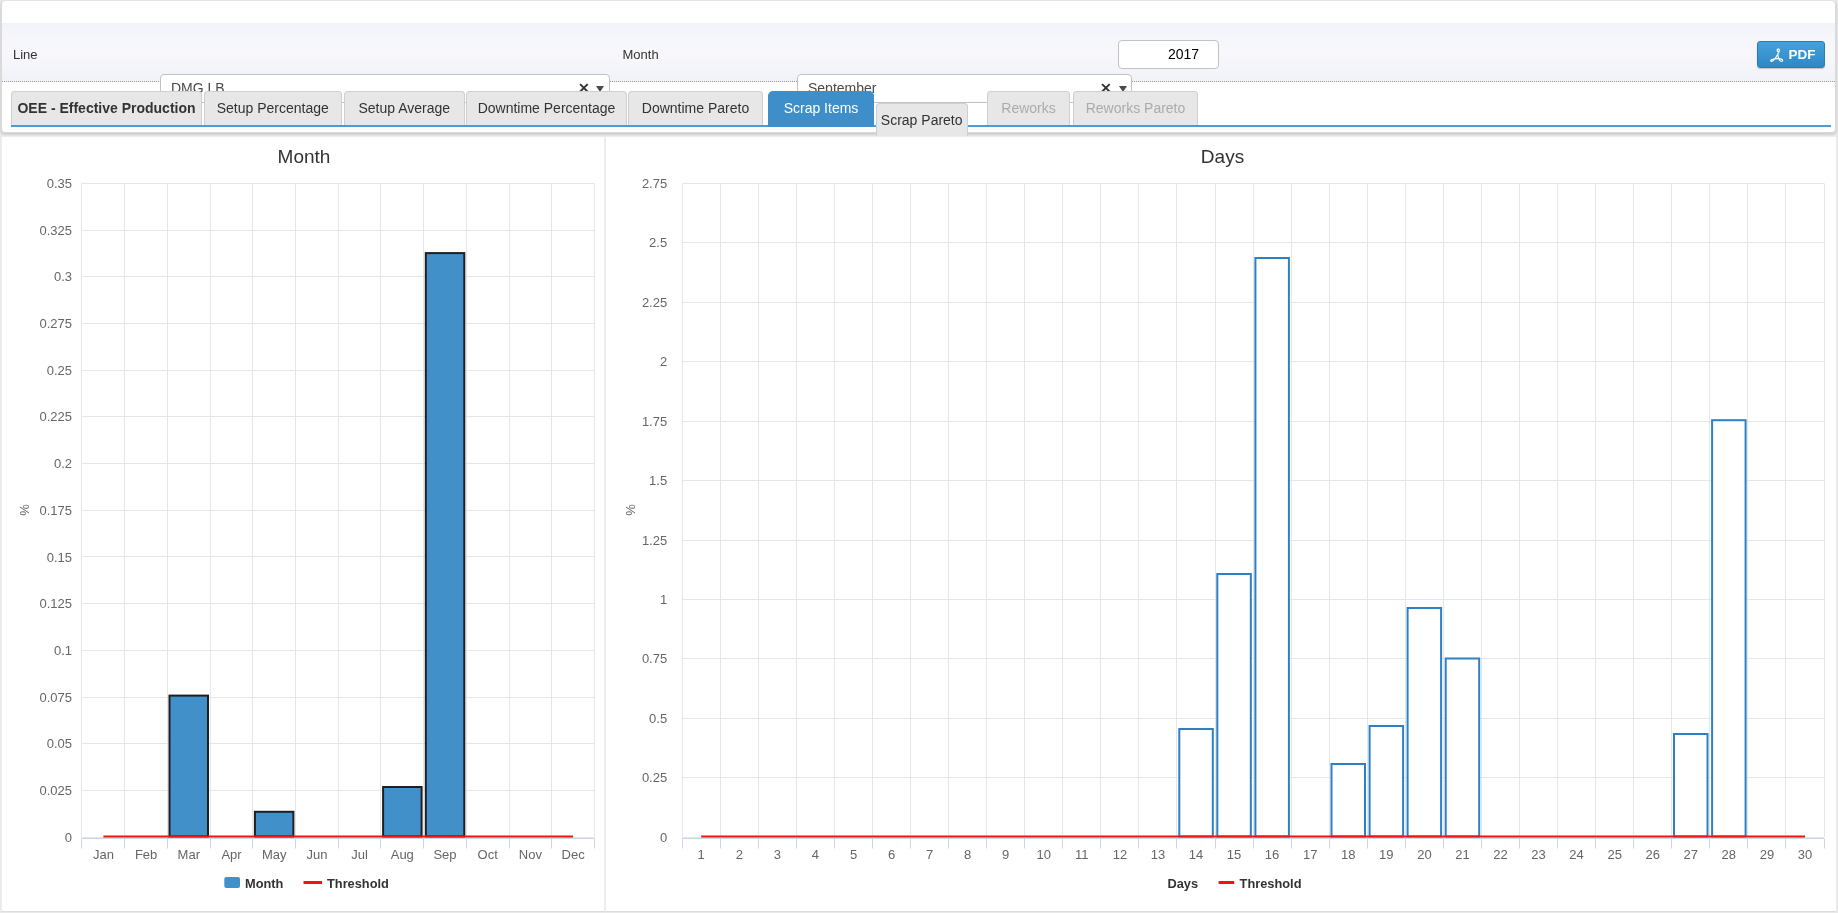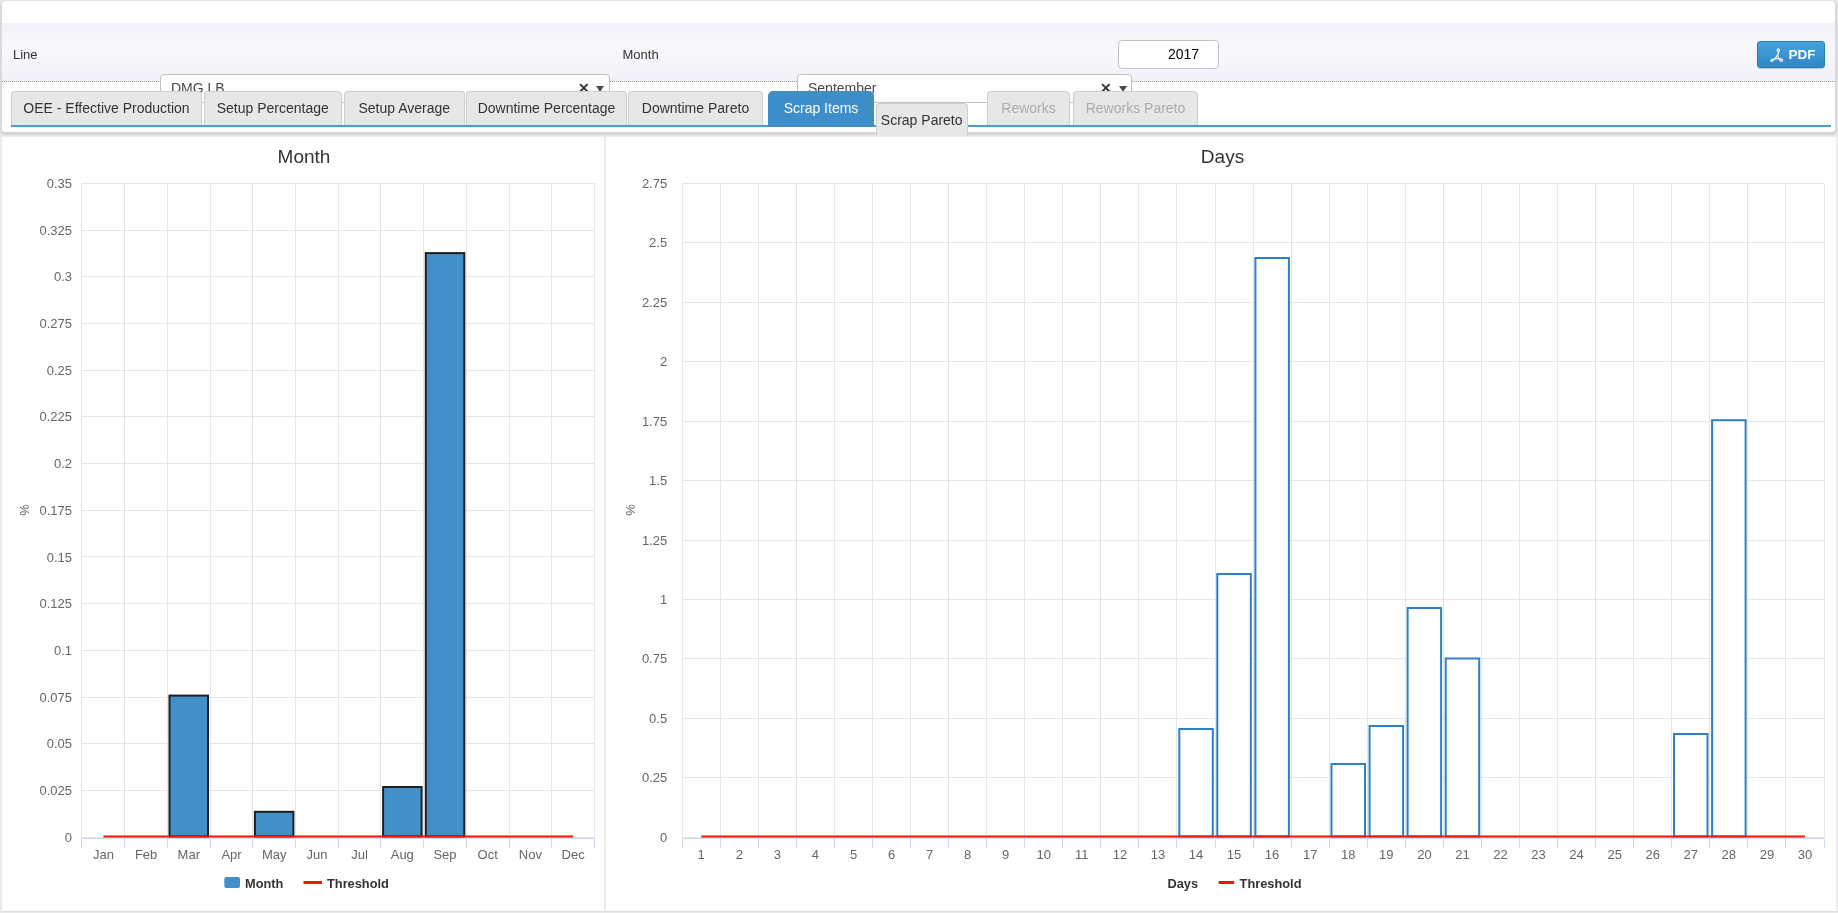--- a/index.html
+++ b/index.html
@@ -56,21 +56,21 @@
       </div>
       <div id="yr">
           <span style="position:absolute;left:49px;">2017</span>
         </div>
       <div id="pdfbtn"><svg width="17" height="17" viewBox="0 0 17 17" style="vertical-align:-3.5px;margin-right:5px">
             <path d="M11.3 5.9 C10.2 5.5 9.7 3.9 10.6 3.2 C11.5 2.5 12.6 3.5 12.3 4.7 C12.0 5.9 11.5 7.0 10.8 8.2 C9.8 10.1 8.3 12.4 6.6 14.2 C5.7 15.1 4.3 15.9 3.9 15.0 C3.5 14.1 4.9 13.5 6.2 13.2 C8.5 12.6 11.2 12.3 13.4 12.8 C14.7 13.1 15.9 13.8 15.5 14.7 C15.1 15.6 13.6 15.3 12.8 14.4 C11.8 13.2 11.1 10.6 10.8 8.2" fill="none" stroke="#fff" stroke-width="1.2"></path>
           </svg>PDF</div>
     </div>
     <div class="tabbar">
       <div class="uline"></div>
-      <div class="tab" style="left:0.0px;width:191.0px;">OEE - Effective Production</div>
+      <div class="tab" style="left:0.0px;width:191.0px;font-weight:bold;">OEE - Effective Production</div>
         <div class="tab" style="left:192.5px;width:138.5px;">Setup Percentage</div>
         <div class="tab" style="left:332.5px;width:121.5px;text-align:center;">Setup Average</div>
         <div class="tab" style="left:455.0px;width:161.0px;">Downtime Percentage</div>
         <div class="tab" style="left:617.0px;width:135.0px;">Downtime Pareto</div>
         <div class="tab active" style="left:757.0px;width:106.0px;">Scrap Items</div>
         <div class="tab" style="left:864.7px;width:92px;margin-top:12px;">Scrap Pareto</div>
         <div class="tab dis" style="left:976.0px;width:83.0px;">Reworks</div>
         <div class="tab dis" style="left:1062.0px;width:125.0px;">Reworks Pareto</div>
     </div>
   </div>

